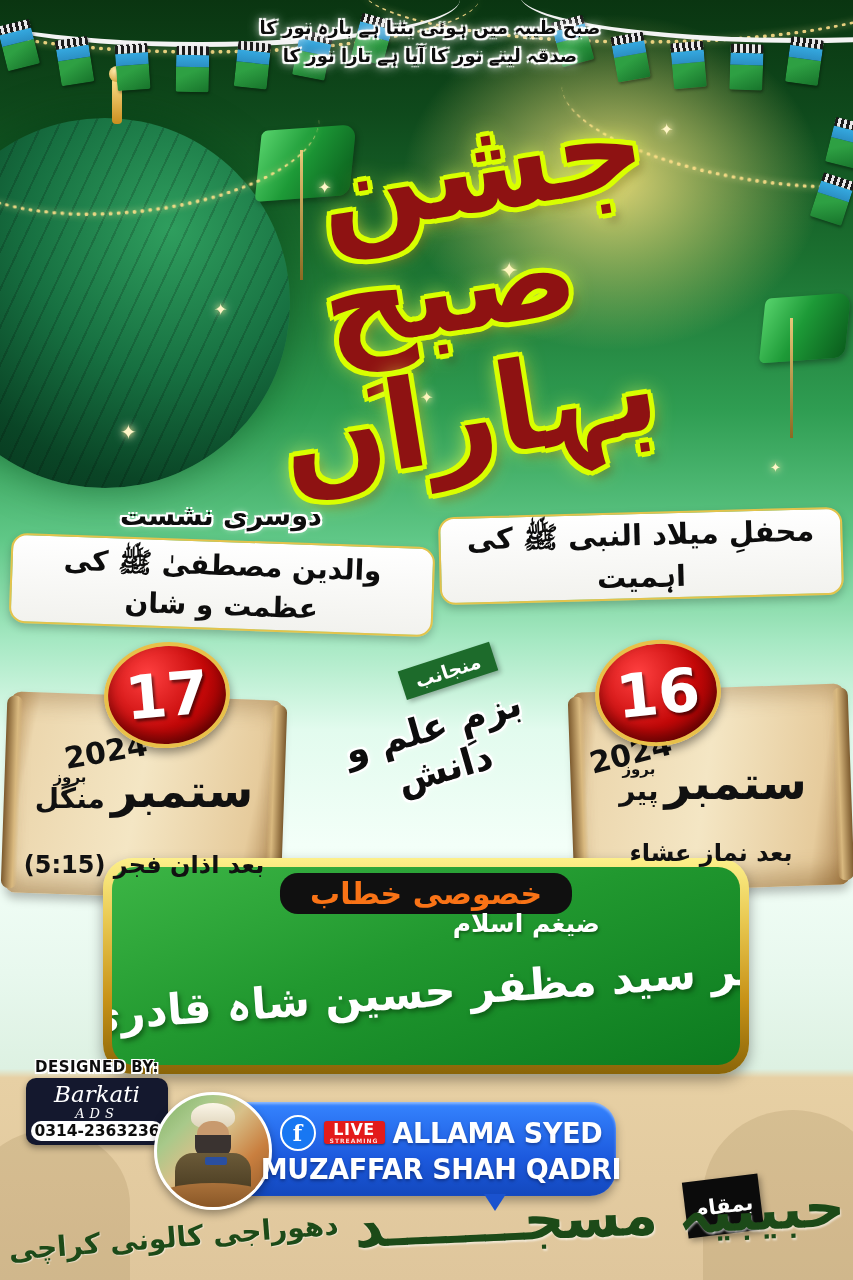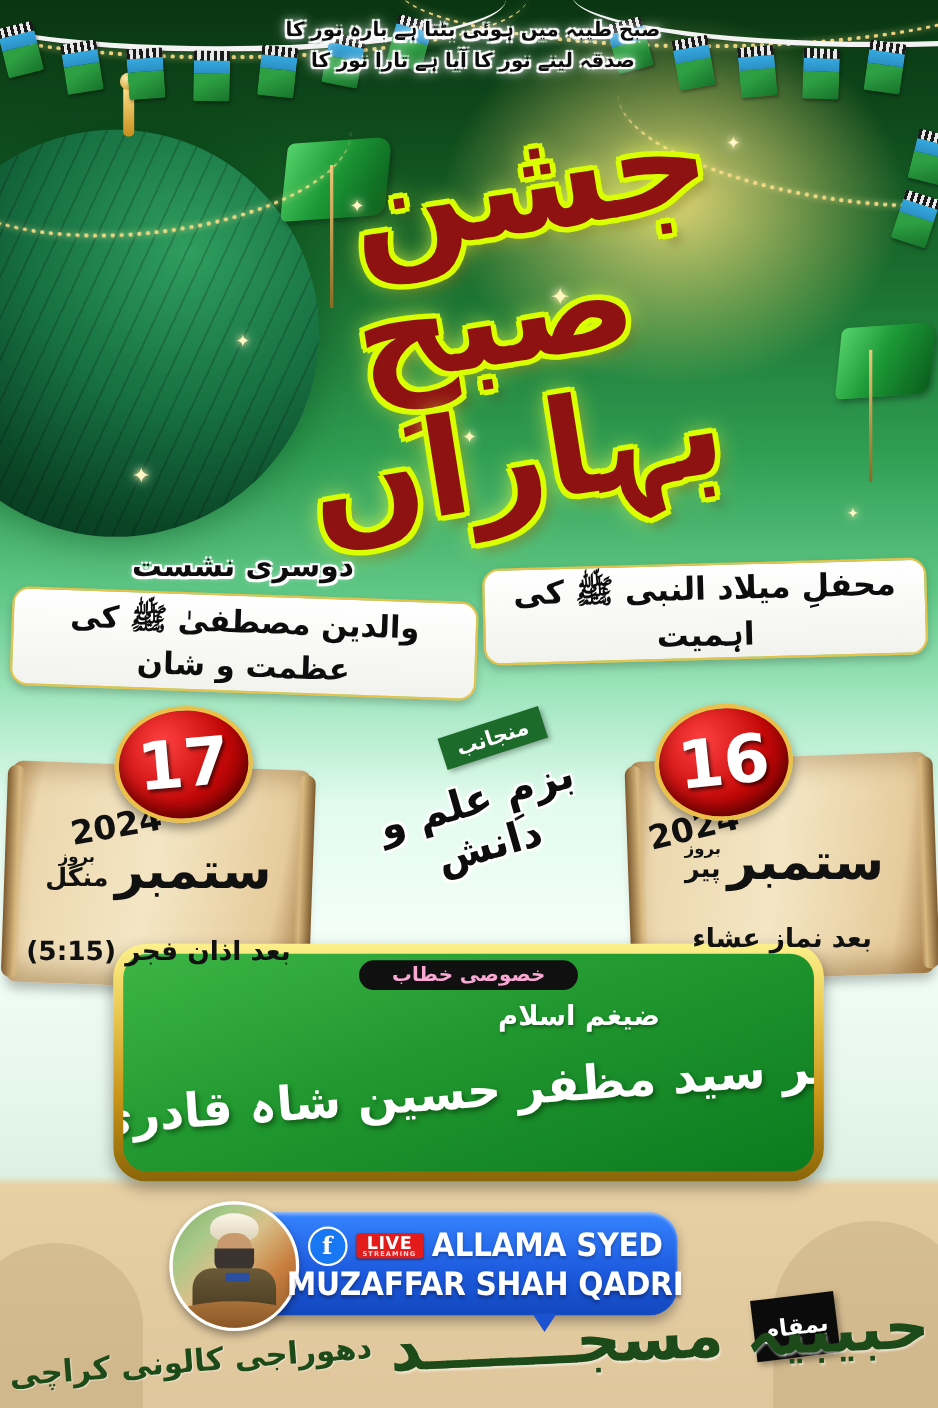--- a/index.html
+++ b/index.html
@@ -69,36 +69,36 @@
   .day-badge{position:absolute;width:118px;height:98px;border-radius:50%;z-index:3;
     background:radial-gradient(circle at 35% 28%,#ff4040,#c40808 55%,#7d0000 95%);
     border:4px solid #e8c04a;box-shadow:0 5px 10px rgba(0,0,0,.4),inset 0 -8px 14px rgba(0,0,0,.4);
     display:flex;align-items:center;justify-content:center;color:#fff;font-size:60px;font-weight:900;
     text-shadow:2px 3px 3px rgba(0,0,0,.55);}
   .year{position:absolute;font-size:30px;font-weight:900;color:#111;z-index:2;}
   .month-line{position:absolute;z-index:2;direction:rtl;display:flex;align-items:center;gap:6px;color:#111;}
   .month-line .m{font-size:46px;font-weight:700;}
   .month-line .stack{display:flex;flex-direction:column;align-items:center;line-height:1;}
   .month-line .broz{font-size:15px;font-weight:bold;}
-  .month-line .wd{font-size:23px;font-weight:900;}
+  .month-line .wd{font-size:28px;font-weight:900;}
   .stime{position:absolute;left:0;right:0;text-align:center;direction:rtl;color:#111;font-size:24px;font-weight:900;z-index:2;}
   
   .org-tag{direction:rtl;background:#1d6b2b;color:#fff;font-size:19px;font-weight:bold;
     padding:4px 14px;transform:rotate(-18deg);box-shadow:2px 3px 5px rgba(0,0,0,.3);}
   .org-name{direction:rtl;text-align:center;transform:rotate(-16deg);color:#0d0d0d;
     font-size:37px;font-weight:900;line-height:1.15;
     text-shadow:-2px -2px 0 #fff,2px -2px 0 #fff,-2px 2px 0 #fff,2px 2px 0 #fff,0 0 9px #fff;}
   
   .panel-frame{left:103px;top:858px;width:646px;height:216px;border-radius:30px;padding:9px;box-sizing:border-box;
     background:linear-gradient(180deg,#fdf08a 0%,#e8c74f 30%,#c89318 65%,#8a6508 100%);
     box-shadow:0 6px 14px rgba(0,0,0,.35);}
   .panel-inner{position:relative;width:100%;height:100%;border-radius:22px;overflow:hidden;
     background:linear-gradient(160deg,#3cb545 0%,#21982f 45%,#0c7a1f 100%);}
-  .panel-pill{position:absolute;top:6px;left:50%;transform:translateX(-50%);background:#101010;color:#f9a8d4;
-    border-radius:18px;padding:3px 30px;font-size:18px;font-weight:900;direction:rtl;white-space:nowrap;}
+  .panel-pill{position:absolute;top:6px;left:50%;transform:translateX(-50%);background:#101010;color:#f97316;
+    border-radius:18px;padding:3px 30px;font-size:30px;font-weight:900;direction:rtl;white-space:nowrap;}
   .panel-hon{position:absolute;top:42px;right:140px;color:#fff;font-size:25px;font-weight:bold;direction:rtl;
     text-shadow:1px 2px 3px rgba(0,40,0,.5);}
   .panel-name{position:absolute;inset:62px 12px 10px 12px;display:flex;align-items:center;justify-content:center;
     color:#fff;font-size:43px;font-weight:900;direction:rtl;white-space:nowrap;transform:rotate(-4deg);
     text-shadow:2px 3px 5px rgba(0,40,0,.5);}
   
   .designer{left:26px;top:1058px;width:142px;text-align:center;}
   .designer .lab{font-size:15px;font-weight:900;color:#0d0d0d;letter-spacing:.5px;
     text-shadow:-1.5px -1.5px 0 #fff,1.5px -1.5px 0 #fff,-1.5px 1.5px 0 #fff,1.5px 1.5px 0 #fff;}
   .designer .box{position:relative;margin-top:2px;background:#14182e;border-radius:10px;padding:4px 6px 24px;
@@ -249,20 +249,28 @@
     <div class="panel-inner">
       <div class="panel-pill">خصوصی خطاب</div>
       <div class="panel-hon">ضیغم اسلام</div>
       <div class="panel-name">پیر سید مظفر حسین شاہ قادری</div>
     </div>
   </div>
 
   <div class="abs arch" style="left:-30px;top:1130px;width:160px;height:150px;"></div>
   <div class="abs arch" style="right:-30px;top:1110px;width:180px;height:170px;"></div>
 
+  <div class="abs designer">
+    <div class="lab">DESIGNED BY:</div>
+    <div class="box">
+      <div class="brand">Barkati</div>
+      <div class="sub">ADS</div>
+      <div class="phone">0314-2363236</div>
+    </div>
+  </div>
 
   <div class="abs livebar">
     <div class="photo">
       <div class="turban"></div>
       <div class="face"></div>
       <div class="beard"></div>
       <div class="robe"></div>
       <div class="desk"></div>
       <div class="book"></div>
     </div>

